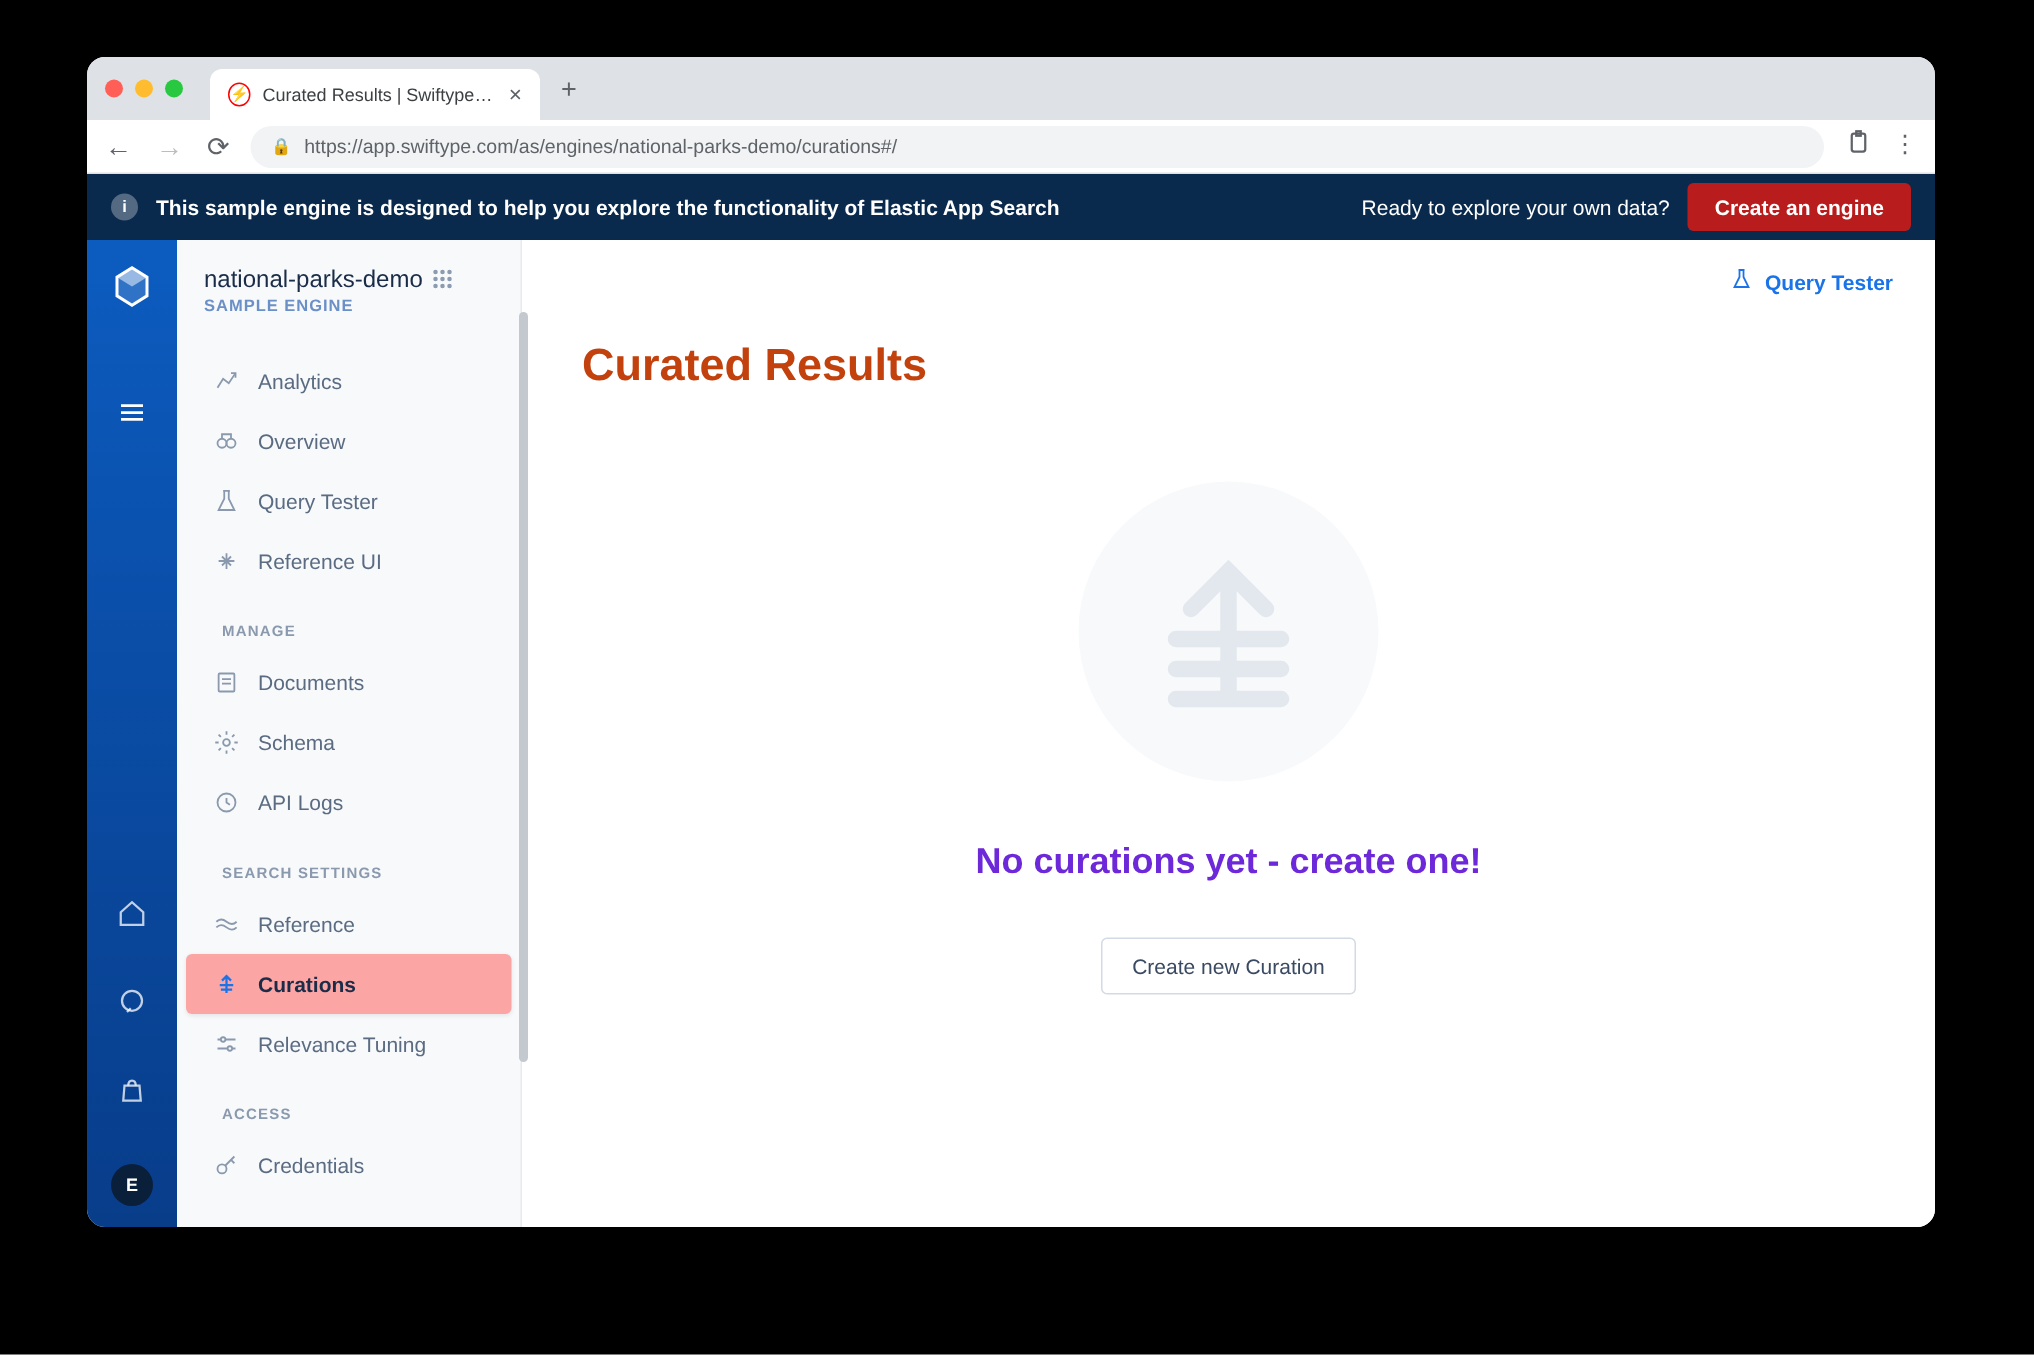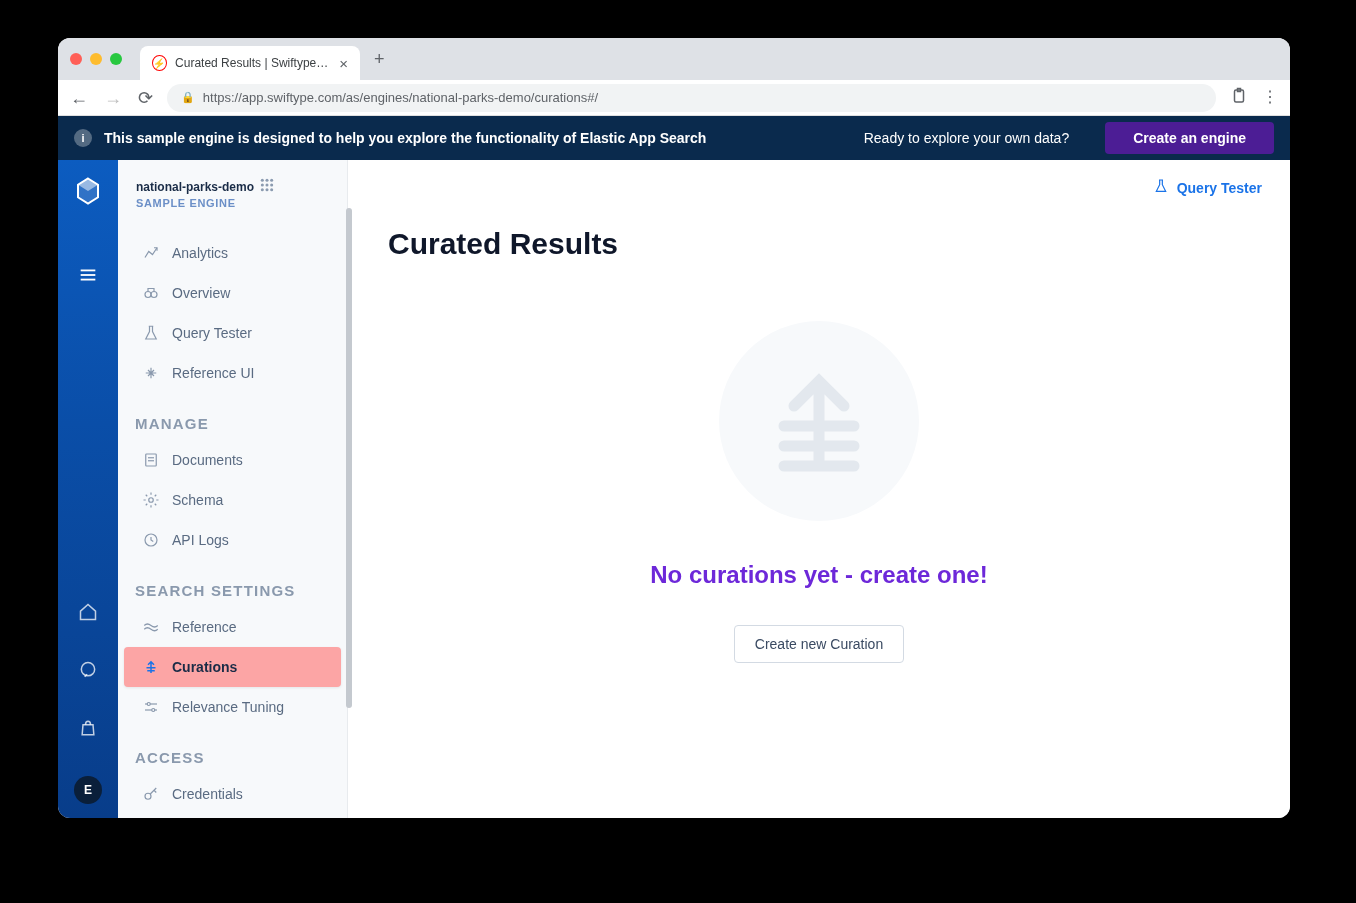--- a/index.html
+++ b/index.html
@@ -18,46 +18,46 @@
 .arrow { font-size: 18px; line-height: 1; }
 .arrow.fwd { color: #bdbdbd; }
 .addr { flex: 1; height: 28px; background: #f1f3f4; border-radius: 14px; display: flex; align-items: center; padding: 0 14px; gap: 8px; color: #5f6368; font-size: 13px; }
 .lock { font-size: 11px; }
 .ext { display: flex; gap: 14px; color: #5f6368; }
 .banner { height: 44px; background: #0a2a4d; display: flex; align-items: center; padding: 0 16px; gap: 12px; color: #fff; font-size: 14px; }
 .banner-info { width: 18px; height: 18px; border-radius: 50%; background: rgba(255,255,255,.3); display: flex; align-items: center; justify-content: center; font-size: 11px; font-weight: bold; }
 .banner-text { font-weight: 600; }
 .banner-spacer { flex: 1; }
 .banner-right { font-size: 14px; }
-.banner-btn { background: #4c1d95; color: #fff; padding: 8px 28px; border-radius: 4px; font-size: 14px; font-weight: 600; border: none; margin-left: 24px; }
+.banner-btn { background: #b91c1c; color: #fff; padding: 8px 18px; border-radius: 4px; font-size: 14px; font-weight: 600; border: none; }
 .body { flex: 1; display: flex; overflow: hidden; }
 .rail { width: 60px; background: linear-gradient(180deg, #0c5cc0 0%, #0a4ea8 40%, #083d8a 100%); display: flex; flex-direction: column; align-items: center; padding-top: 16px; gap: 18px; }
 .logo { width: 30px; height: 30px; }
 .hamb { color: #fff; margin-top: 40px; }
 .rail-spacer { flex: 1; }
 .rail-icon { color: rgba(255,255,255,.75); margin-bottom: 16px; }
 .avatar { width: 28px; height: 28px; border-radius: 50%; background: #0a1f3a; color: #fff; display: flex; align-items: center; justify-content: center; font-size: 12px; font-weight: 600; margin-bottom: 14px; }
 .sidebar { width: 230px; background: #f7f9fb; border-right: 1px solid #e8ebee; overflow-y: auto; display: flex; flex-direction: column; }
 .scrollbar { position: absolute; left: 288px; top: 170px; width: 6px; height: 500px; background: #c4c9cf; border-radius: 3px; }
 .engine-header { padding: 18px 18px 14px; }
-.engine-name { font-size: 12px; font-weight: 700; color: #1a2c47; display: flex; align-items: center; gap: 6px; }
+.engine-name { font-size: 16px; font-weight: 400; color: #1a2c47; display: flex; align-items: center; gap: 6px; }
 .engine-grid { color: #8b9bb0; font-size: 14px; }
 .engine-label { font-size: 11px; font-weight: 700; letter-spacing: .06em; color: #6b8fc7; margin-top: 2px; }
 .section { padding: 10px 0 4px; }
-.section-title { font-size: 15px; font-weight: 700; letter-spacing: .08em; color: #8a99ad; padding: 8px 17px; }
+.section-title { font-size: 10px; font-weight: 700; letter-spacing: .08em; color: #8a99ad; padding: 8px 30px; }
 .item { display: flex; align-items: center; gap: 12px; padding: 0 18px; height: 40px; color: #5a6b82; font-size: 14px; cursor: pointer; margin: 0 6px; border-radius: 4px; }
 .item.active { background: #fca5a5; color: #1a2c47; font-weight: 600; box-shadow: 0 1px 3px rgba(0,0,0,.08); }
 .item.active .item-icon svg { stroke: #1a73e8; }
 .item-icon { width: 18px; height: 18px; display: flex; align-items: center; justify-content: center; }
 .item-icon svg { stroke: #8a99ad; }
 .main { flex: 1; display: flex; flex-direction: column; overflow: hidden; background: #fff; }
 .main-top { display: flex; justify-content: flex-end; padding: 18px 28px 0; }
 .qt-link { color: #1a73e8; font-size: 14px; font-weight: 600; display: flex; align-items: center; gap: 8px; }
 .content { padding: 30px 40px; flex: 1; display: flex; flex-direction: column; align-items: center; }
-.page-title { font-size: 30px; font-weight: 700; color: #0f172a; align-self: flex-start; margin-bottom: 60px; }
+.page-title { font-size: 30px; font-weight: 700; color: #c2410c; align-self: flex-start; margin-bottom: 60px; }
 .empty-icon { width: 200px; height: 200px; border-radius: 50%; background: #f7f9fb; display: flex; align-items: center; justify-content: center; margin-bottom: 40px; }
 .empty-title { font-size: 24px; font-weight: 600; color: #6d28d9; margin-bottom: 36px; }
 .create-btn { background: #fff; border: 1px solid #d3dae3; color: #3a4a62; padding: 10px 20px; border-radius: 4px; font-size: 14px; font-weight: 500; }
 </style>
 </head>
 <body>
 
 <div class="window">
   <div class="tabstrip">
     <div class="traffic">

